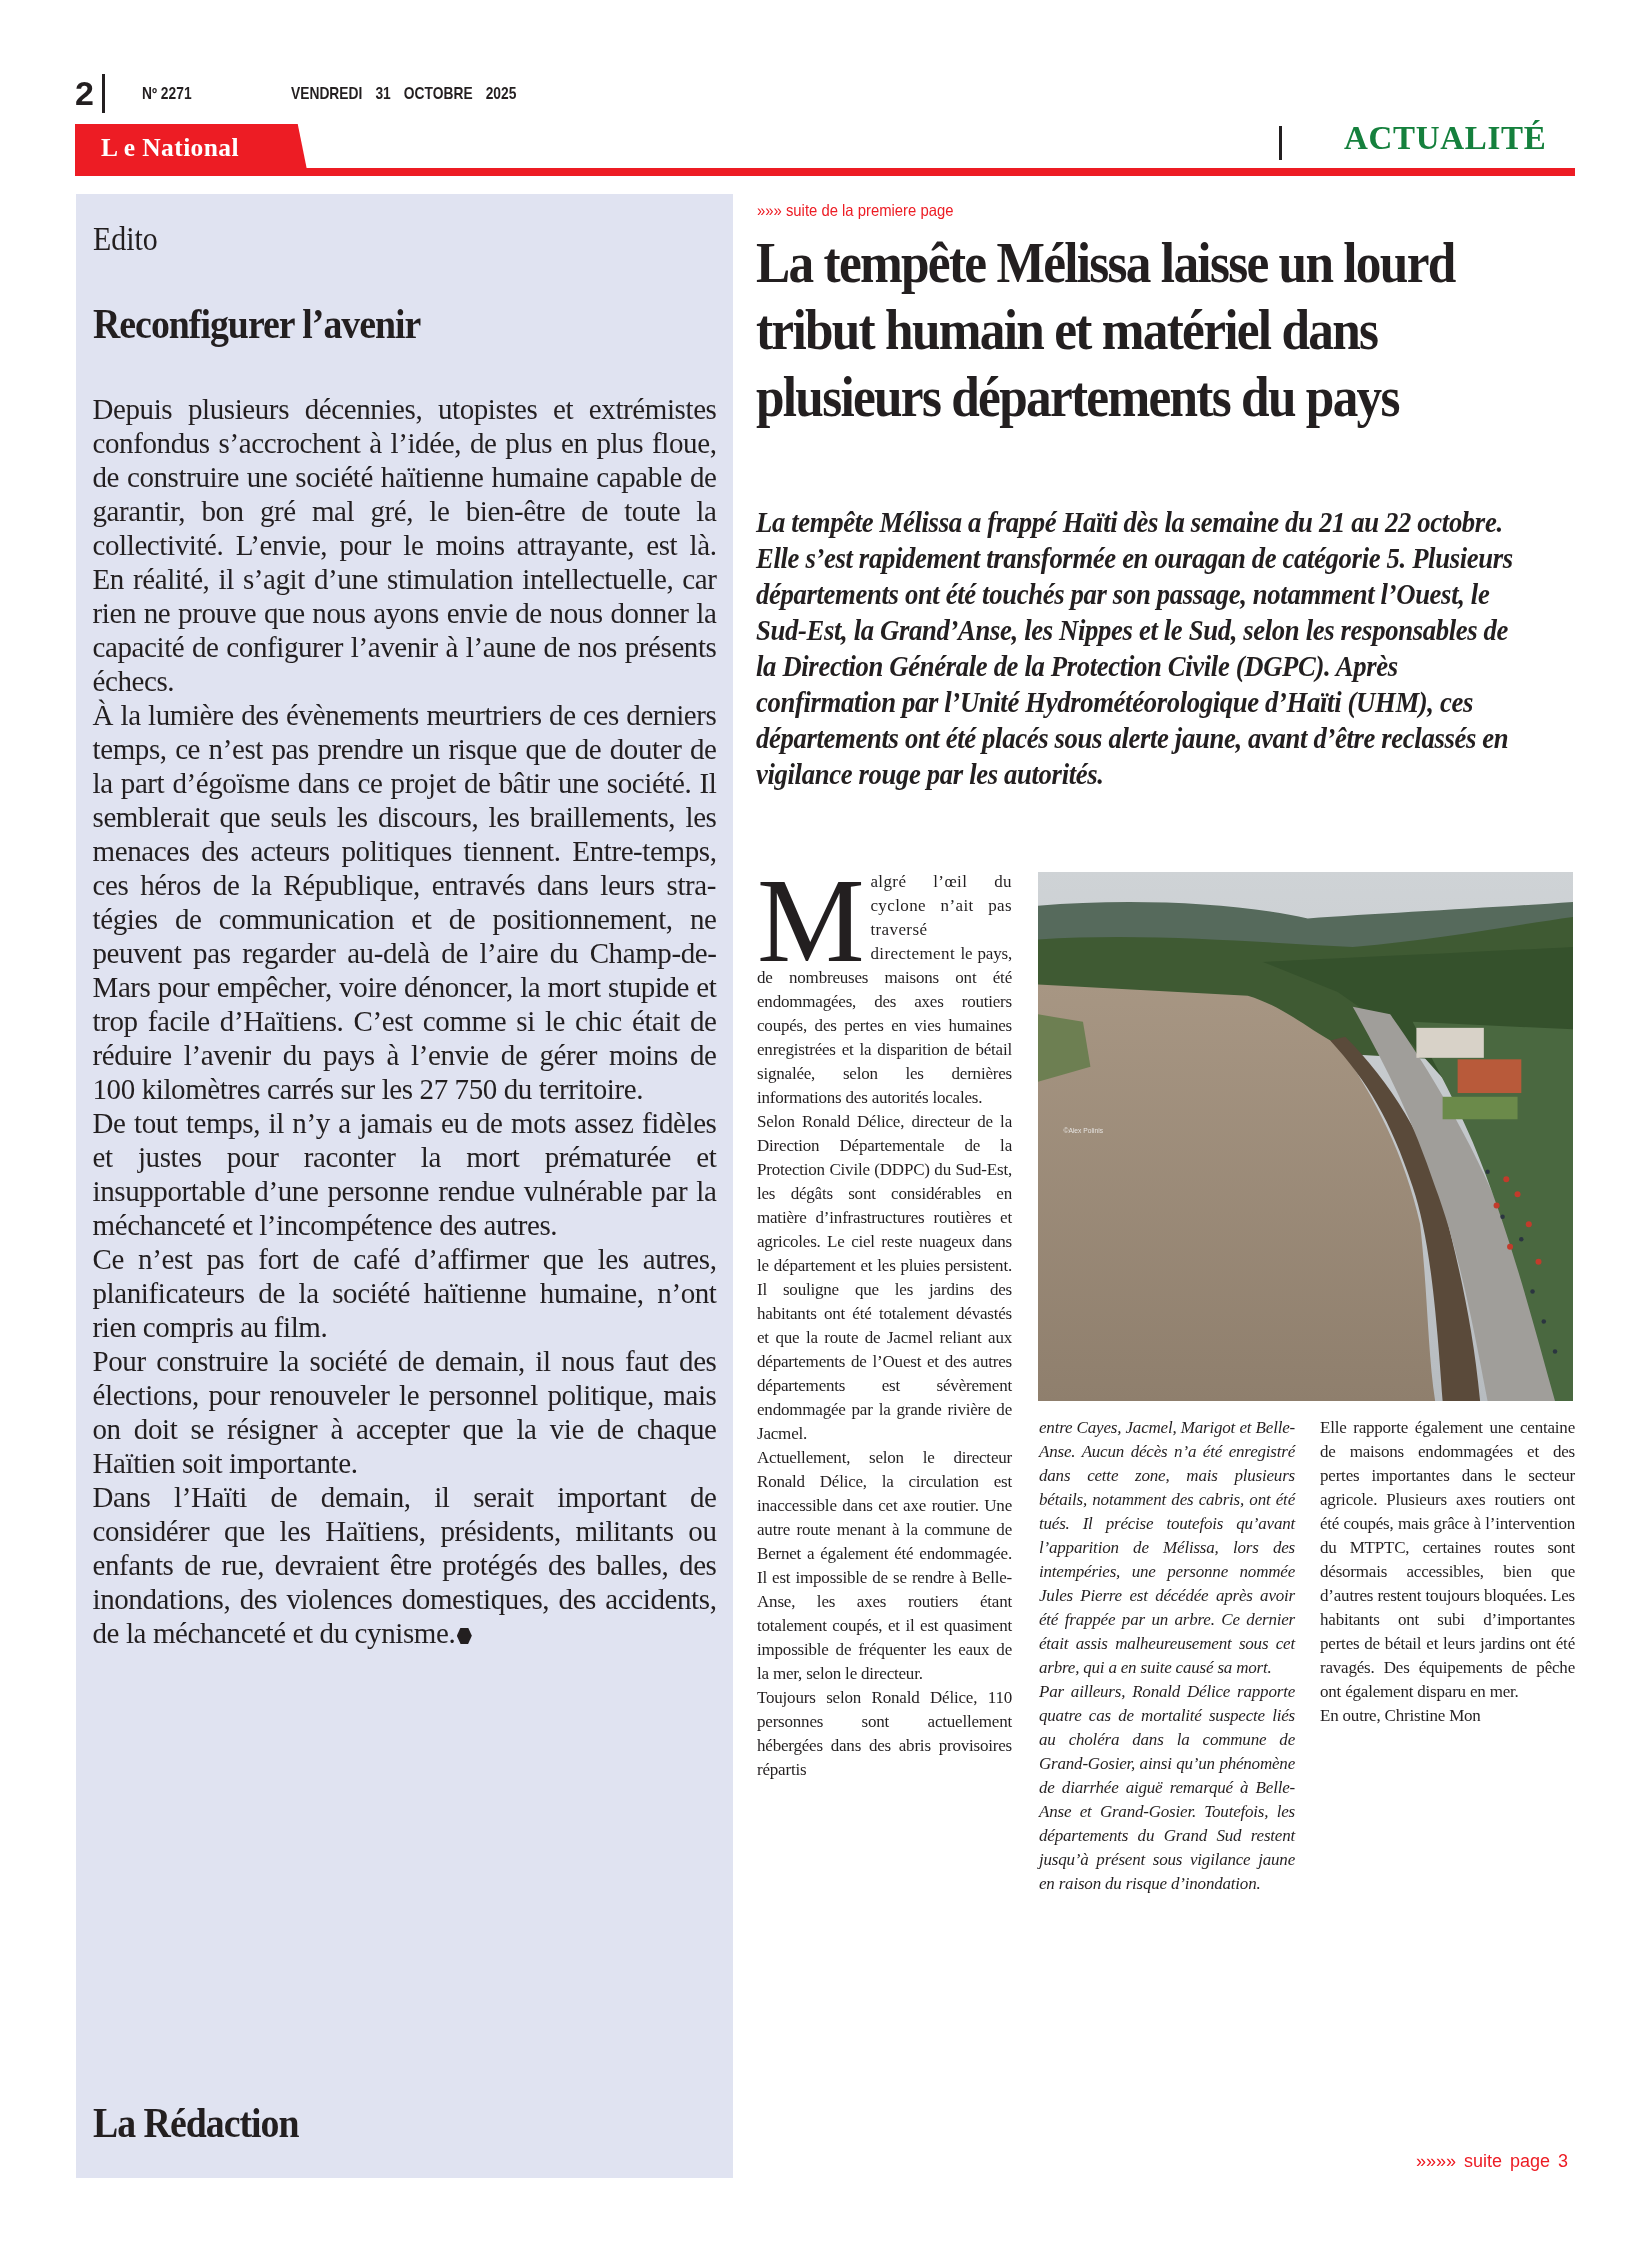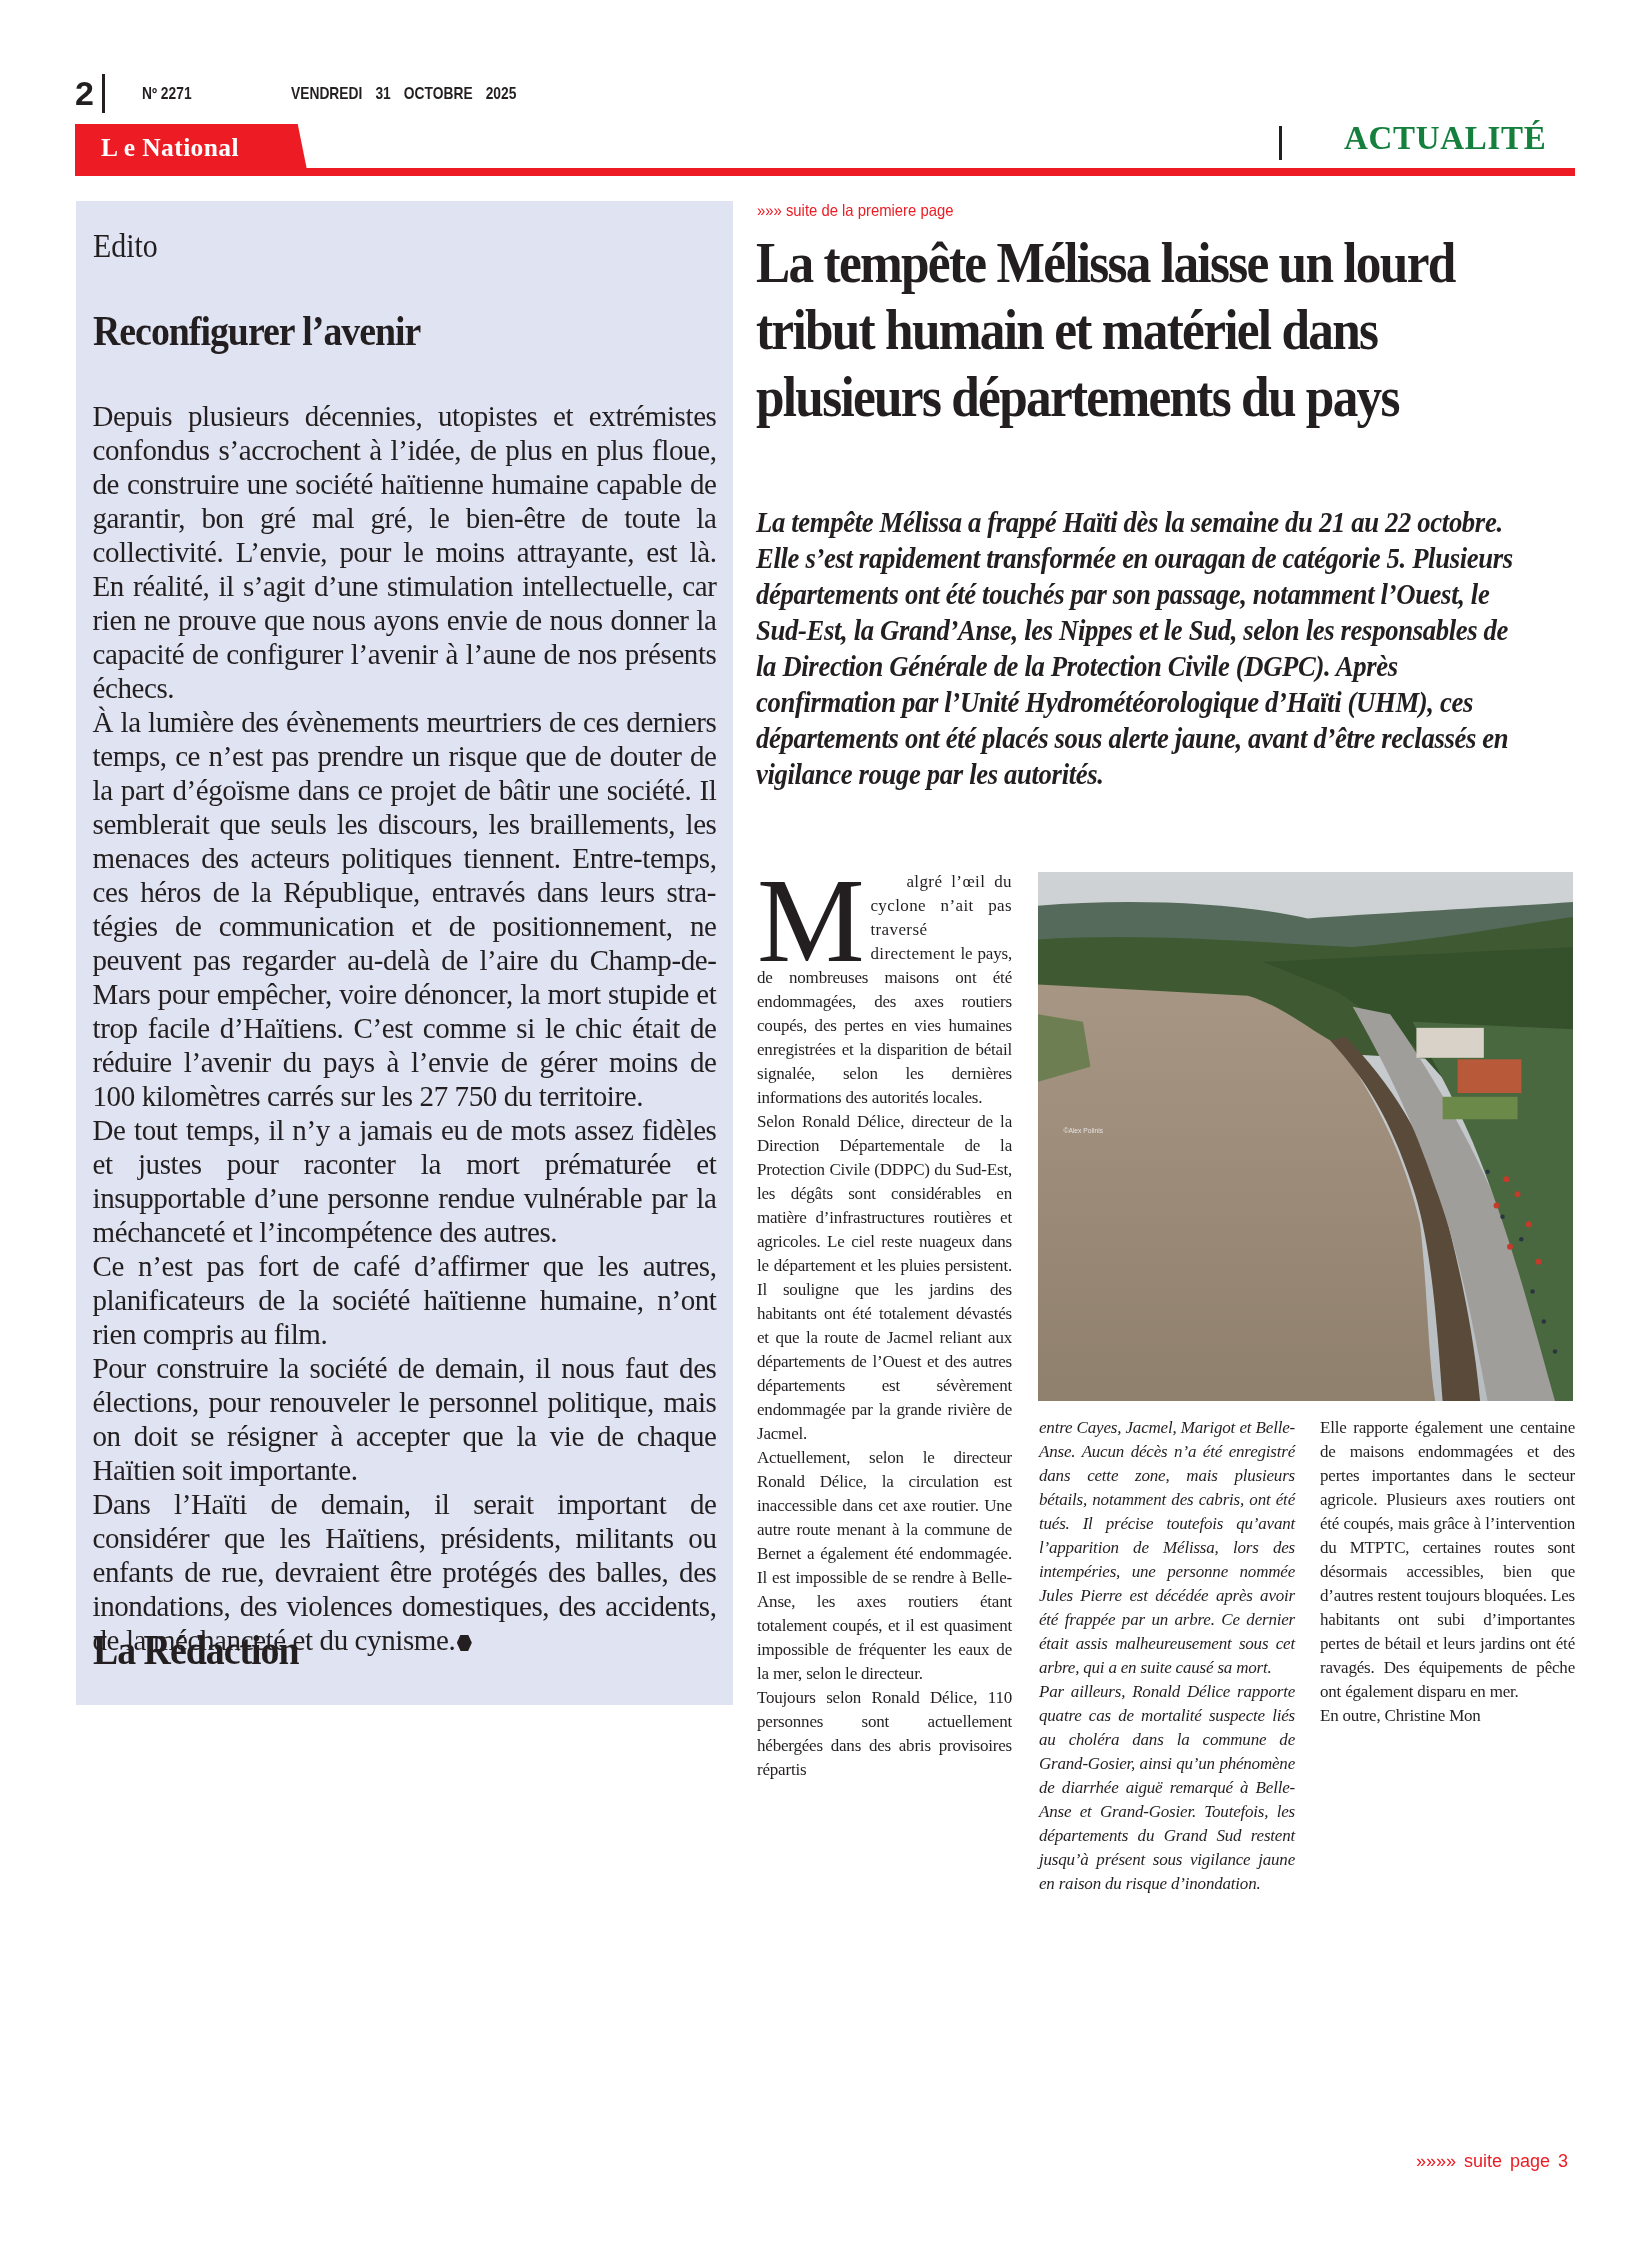--- a/index.html
+++ b/index.html
@@ -15,42 +15,42 @@
 
     .brand-tab { position: absolute; left: 75px; top: 124px; width: 232px; height: 46px; background: #ed1c24;
       clip-path: polygon(0 0, 96% 0, 100% 100%, 0 100%); }
     .brand-name { position: absolute; left: 101px; top: 133px; font-family: Liberation Serif, serif; font-weight: 700; font-size: 25.5px; color: #ffffff; letter-spacing: 0.4px; }
     .brand-line { position: absolute; left: 75px; top: 168px; width: 1500px; height: 7.5px; background: #ed1c24; }
 
     .section-bar { position: absolute; left: 1279px; top: 126px; width: 3px; height: 34px; background: #231f20; }
     .section-label { position: absolute; left: 1344px; top: 120px; font-family: "Liberation Serif", serif; font-weight: 700; font-size: 33px; color: #15803d; letter-spacing: 0.7px; }
 
     
-    .edito { position: absolute; left: 76px; top: 201px; width: 657px; height: 1504px; background: #e0e3f1; padding: 22.5px 16.5px 0 16.5px; }
+    .edito { position: absolute; left: 76px; top: 194px; width: 657px; height: 1984px; background: #e0e3f1; padding: 22.5px 16.5px 0 16.5px; }
     .edito-kicker { font-family: "Liberation Serif", serif; font-size: 34px; color: #231f20; margin-top: 3px; transform: scaleX(0.88); transform-origin: left; }
     .edito-title { font-family: "Liberation Serif", serif; font-weight: 700; font-size: 42px; color: #231f20; margin-top: 42px; letter-spacing: -1.1px; transform: scaleX(0.9); transform-origin: left; white-space: nowrap; }
     .edito-body { margin-top: 44px; font-size: 29px; line-height: 34px; text-align: justify; hyphens: manual; color: #231f20; letter-spacing: -0.4px; }
     .edito-body p { text-align: justify; }
     .end-mark { display: inline-block; width: 15px; height: 16.5px; background: #231f20; vertical-align: -1.5px; margin-left: 1.5px;
       clip-path: polygon(25% 0, 75% 0, 100% 50%, 75% 100%, 25% 100%, 0 50%); }
     .edito-sign { position: absolute; left: 16.5px; bottom: 31.5px; font-family: "Liberation Serif", serif; font-weight: 700; font-size: 42px; color: #231f20; letter-spacing: -1.1px; transform: scaleX(0.9); transform-origin: left; }
 
     
     .continued { position: absolute; left: 757px; top: 201px; font-family: "Liberation Sans", sans-serif; font-size: 16.5px; color: #ed1c24; transform: scaleX(0.9); transform-origin: left; }
     .headline { position: absolute; left: 756px; top: 229px; width: 825px; font-family: "Liberation Serif", serif; font-weight: 700; font-size: 57px; line-height: 67px; color: #231f20; letter-spacing: -1.9px; transform: scaleX(0.9); transform-origin: left; }
     .lead { position: absolute; left: 756px; top: 504px; width: 874px; font-family: "Liberation Serif", serif; font-weight: 700; font-style: italic; font-size: 30px; line-height: 36px; color: #231f20; letter-spacing: -0.4px; transform: scaleX(0.89); transform-origin: left; }
 
     .col { position: absolute; font-size: 17px; line-height: 24px; text-align: justify; color: #231f20; letter-spacing: -0.2px; }
     .col p { text-align: justify; }
     .col1 { left: 757px; top: 870px; width: 255px; }
     .col2 { left: 1039px; top: 1416px; width: 256px; font-style: italic; }
     .col3 { left: 1320px; top: 1416px; width: 255px; }
 
     .dropcap { float: left; font-family: "Liberation Serif", serif; font-size: 121px; line-height: 88px; height: 90px; margin: 6px 6px 0 0; color: #231f20; }
-    .drop-lines { letter-spacing: 0.4px; margin-left: 36px; }
+    .drop-lines { letter-spacing: 0.4px; }
 
     .photo { position: absolute; left: 1038px; top: 872px; width: 535px; height: 529px; overflow: hidden; background: #9a8d7d; }
     .photo svg { display: block; }
     .photo-credit { position: absolute; left: 25.5px; top: 255px; font-family: "Liberation Sans", sans-serif; font-size: 6.7px; color: #f2f2f2; opacity: 0.85; }
 
     .continue-link { position: absolute; left: 1416px; top: 2151px; font-family: "Liberation Sans", sans-serif; font-size: 18px; color: #ed1c24; word-spacing: 3px; }
   </style>
 </head>
 <body>
 

